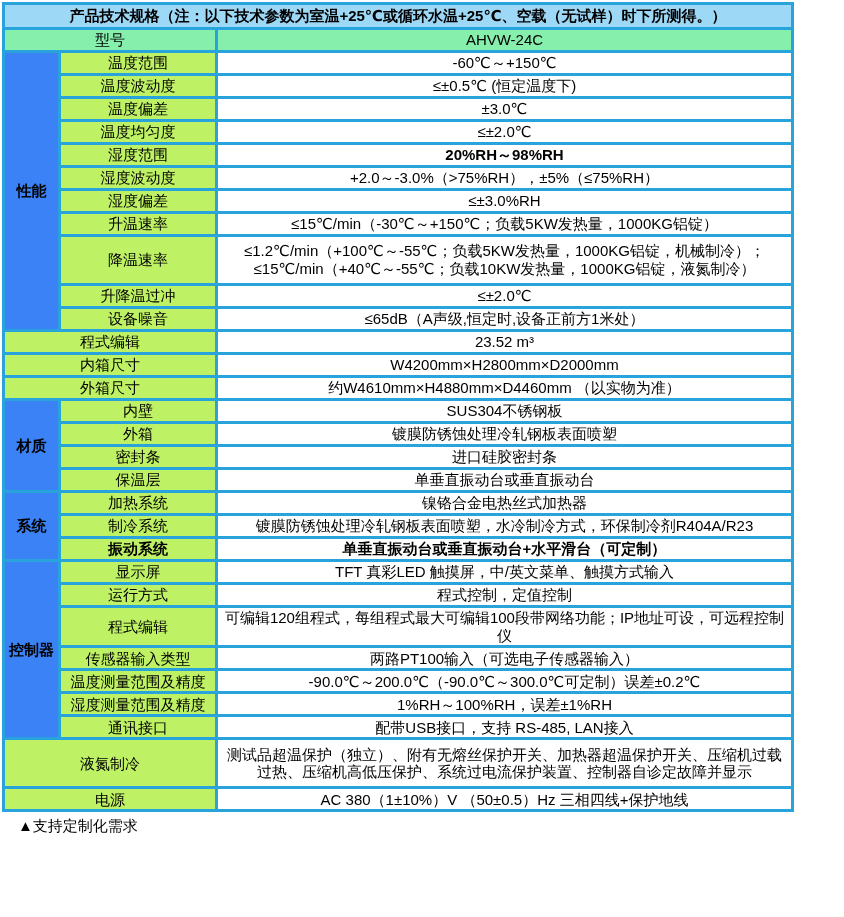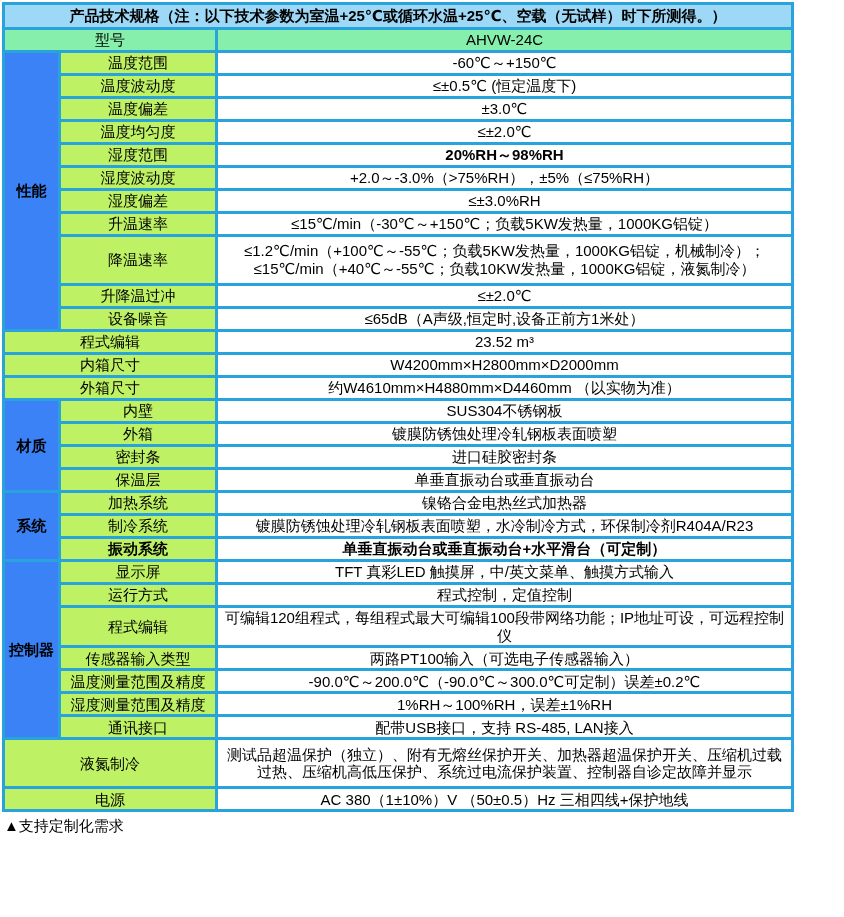--- a/index.html
+++ b/index.html
@@ -27,21 +27,21 @@
     overflow: hidden;
   }
   td.hdr { background: #9ED8F7; font-weight: bold; height: 25px; }
   td.model-cell { background: #86efac; font-weight: normal; }
   td.cat { background: #3b82f6; font-weight: bold; padding: 1px 2px; }
   td.lab { background: #bef264; }
   td.val { background: #ffffff; white-space: pre-line; }
   td.tall { height: 49px; }
   .b { font-weight: bold; }
   .footer-note {
-    margin: 5px 0 0 4px;
+    margin: 5px 0 0 18px;
     font-size: 15px;
     color: #000000;
   }
 </style>
 </head>
 <body>
 
 <table class="spec-table">
   <colgroup>
     <col style="width:56px">

